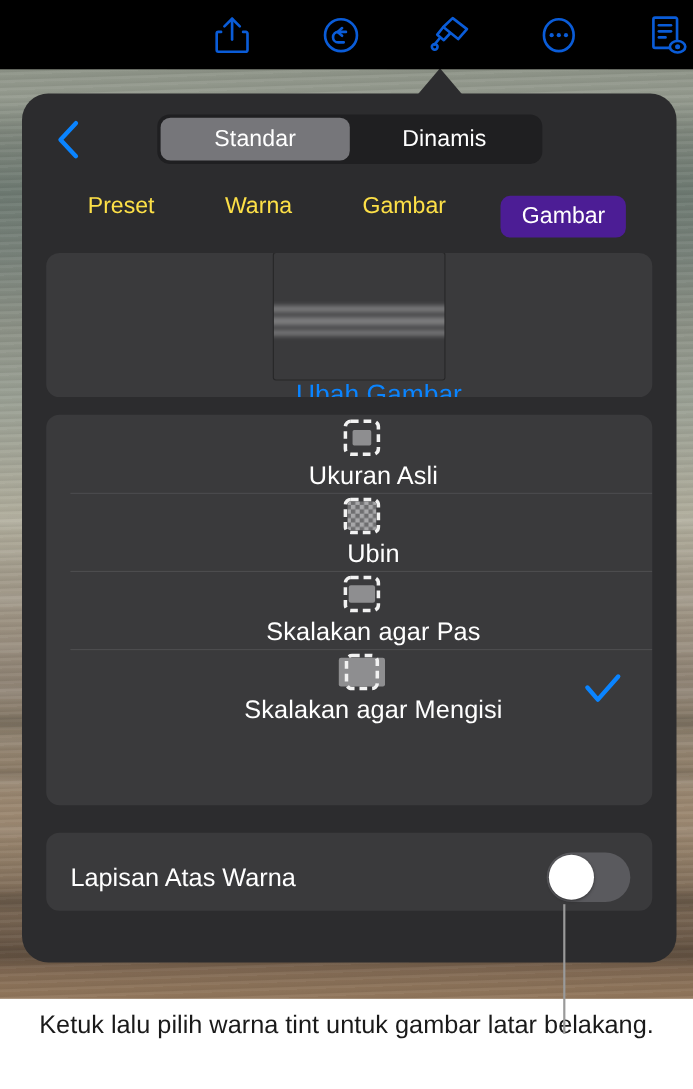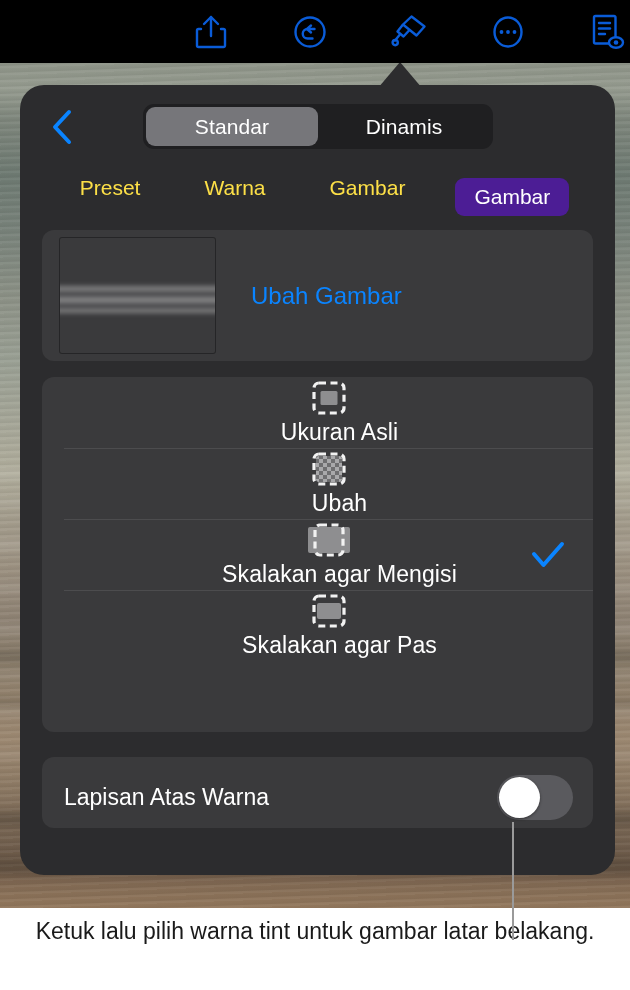--- a/index.html
+++ b/index.html
@@ -184,20 +184,21 @@
     overflow: hidden;
   }
 
   
   #image-card { top: 145px; height: 131px; }
   #image-row {
     display: flex;
     align-items: center;
     height: 131px;
     padding-left: 18px;
+    flex-direction: column;
   }
   #thumb {
     width: 155px;
     height: 115px;
     border-radius: 2px;
     flex: none;
     background:
       radial-gradient(ellipse 55% 38% at 30% 88%, rgba(28,40,24,0.85) 0%, rgba(28,40,24,0) 70%),
       radial-gradient(ellipse 34% 26% at 56% 84%, rgba(150,96,72,0.9) 0%, rgba(150,96,72,0) 72%),
       radial-gradient(ellipse 30% 22% at 78% 86%, rgba(120,74,58,0.8) 0%, rgba(120,74,58,0) 72%),
@@ -439,48 +440,48 @@
               <pattern id="checks" width="8" height="8" patternUnits="userSpaceOnUse">
                 <rect width="8" height="8" fill="#6e6e70"></rect>
                 <rect width="4" height="4" fill="#a8a8aa"></rect>
                 <rect x="4" y="4" width="4" height="4" fill="#a8a8aa"></rect>
               </pattern>
             </defs>
             <rect x="5" y="5" width="26" height="26" rx="3" fill="url(#checks)"></rect>
             <rect x="3" y="3" width="30" height="30" rx="5" fill="none" stroke="#f2f2f2" stroke-width="3.2" stroke-dasharray="7 4.5"></rect>
           </svg>
         </div>
-        <div class="row-label">Ubah</div>
+        <div class="row-label">Ubin</div>
+      </div>
+
+      <div class="list-row">
+        <div class="row-icon">
+          <svg width="36" height="36" viewBox="0 0 36 36">
+            <rect x="6" y="10" width="24" height="16" rx="2" fill="#8e8e90"></rect>
+            <rect x="3" y="3" width="30" height="30" rx="5" fill="none" stroke="#f2f2f2" stroke-width="3.2" stroke-dasharray="7 4.5"></rect>
+          </svg>
+        </div>
+        <div class="row-label">Skalakan agar Pas</div>
       </div>
 
       <div class="list-row">
         <div class="row-icon">
           <svg width="46" height="36" viewBox="0 0 46 36">
             <rect x="2" y="5" width="42" height="26" rx="2" fill="#8e8e90"></rect>
             <rect x="9" y="3" width="28" height="30" rx="5" fill="none" stroke="#f2f2f2" stroke-width="3.2" stroke-dasharray="7 4.5"></rect>
           </svg>
         </div>
         <div class="row-label">Skalakan agar Mengisi</div>
         <div class="row-check">
           <svg width="34" height="30" viewBox="0 0 34 30" fill="none" stroke="#0a84ff" stroke-width="4" stroke-linecap="round" stroke-linejoin="round">
             <path d="M3 14 L12.5 25 L31 4"></path>
           </svg>
         </div>
       </div>
 
-      <div class="list-row">
-        <div class="row-icon">
-          <svg width="36" height="36" viewBox="0 0 36 36">
-            <rect x="6" y="10" width="24" height="16" rx="2" fill="#8e8e90"></rect>
-            <rect x="3" y="3" width="30" height="30" rx="5" fill="none" stroke="#f2f2f2" stroke-width="3.2" stroke-dasharray="7 4.5"></rect>
-          </svg>
-        </div>
-        <div class="row-label">Skalakan agar Pas</div>
-      </div>
-
     </div>
 
     <div class="card" id="toggle-card">
       <div id="toggle-row">
         <div id="toggle-label">Lapisan Atas Warna</div>
         <div id="toggle">
           <div class="knob"></div>
         </div>
       </div>
     </div>

